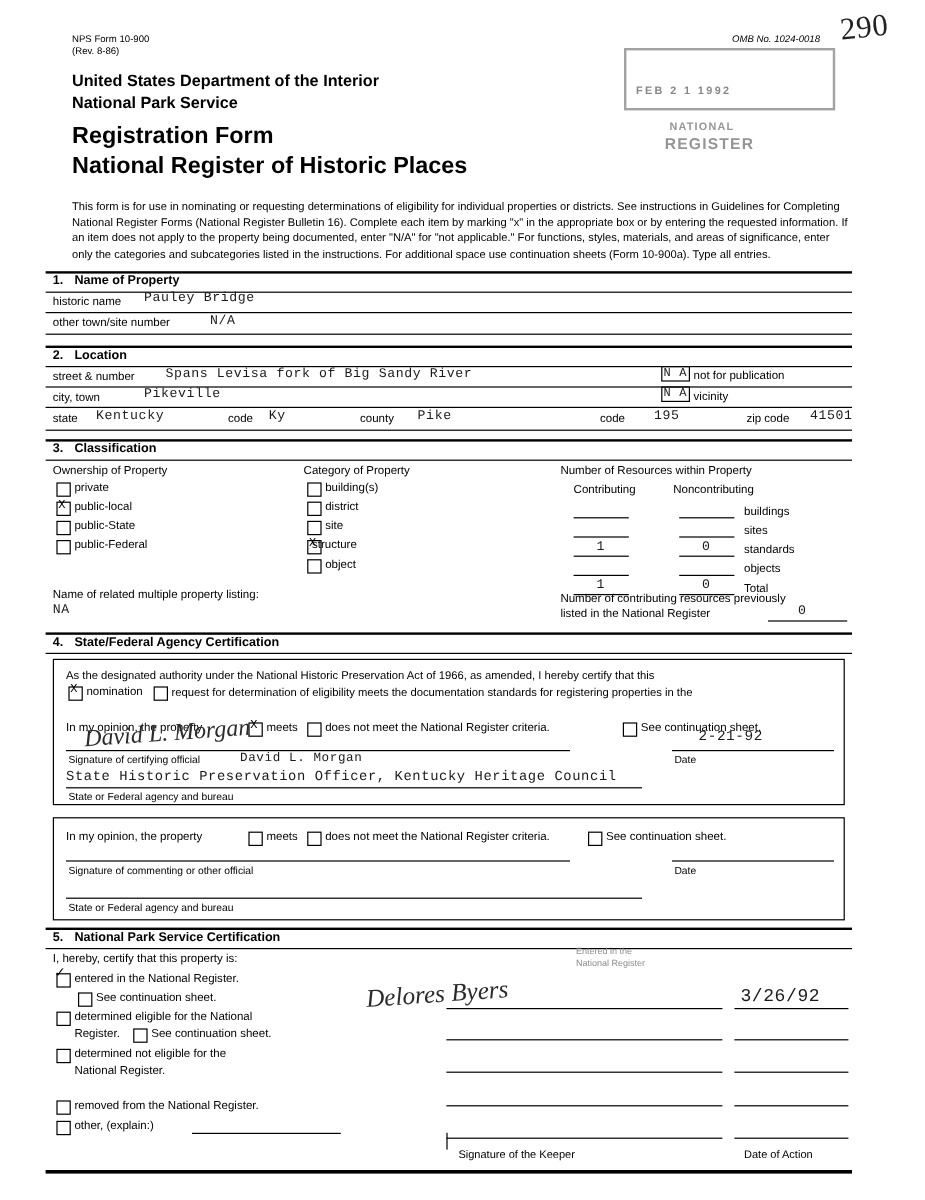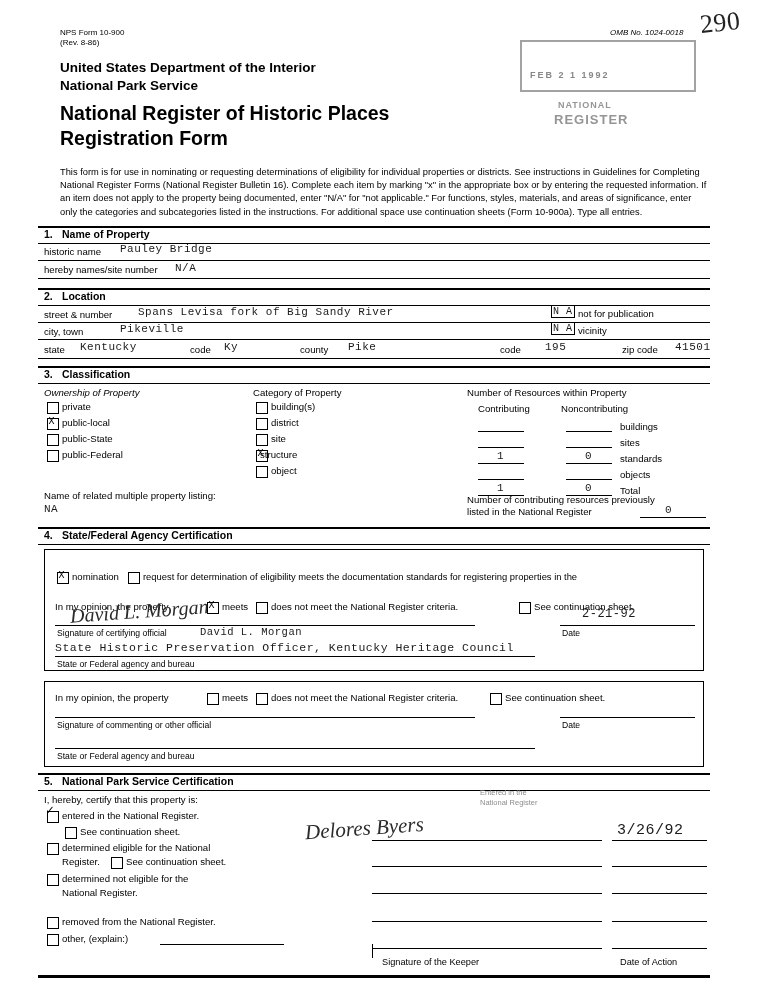--- a/index.html
+++ b/index.html
@@ -115,42 +115,42 @@
   </div>
   <div id="omb">OMB No. 1024-0018</div>
   <div id="penciled-number" class="hand">290</div>
 
   <div id="dept-line">
     <div>United States Department of the Interior</div>
     <div>National Park Service</div>
   </div>
 
   <div id="main-title">
+    <div>Registration Form</div>
     <div>National Register of Historic Places</div>
-    <div>Registration Form</div>
   </div>
 
   <div id="stamp-area">
     <div class="stamp-box"></div>
     <div class="stamp-txt" id="stamp-sub">FEB 2 1 1992</div>
     <div class="stamp-txt" id="stamp-nat">NATIONAL</div>
     <div class="stamp-txt" id="stamp-reg">REGISTER</div>
   </div>
 
   <div id="intro">This form is for use in nominating or requesting determinations of eligibility for individual properties or districts. See instructions in Guidelines for Completing National Register Forms (National Register Bulletin 16). Complete each item by marking "x" in the appropriate box or by entering the requested information. If an item does not apply to the property being documented, enter "N/A" for "not applicable." For functions, styles, materials, and areas of significance, enter only the categories and subcategories listed in the instructions. For additional space use continuation sheets (Form 10-900a). Type all entries.</div>
 
   <div class="sec-bar" style="top:226px;"></div>
   <div class="sec-title" style="left:44px; top:228px;">1.</div>
   <div class="sec-title" style="left:62px; top:228px;">Name of Property</div>
 
   <div class="lbl" style="left:44px; top:246px;">historic name</div>
   <div class="val hand" style="left:120px; top:243px;">Pauley Bridge</div>
   <div class="hr" style="left:38px; top:260px; width:672px;"></div>
 
-  <div class="lbl" style="left:44px; top:264px;">hereby names/site number</div>
+  <div class="lbl" style="left:44px; top:264px;">other town/site number</div>
   <div class="val hand" style="left:175px; top:262px;">N/A</div>
   <div class="hr" style="left:38px; top:278px; width:672px;"></div>
 
   <div class="sec-bar" style="top:288px;"></div>
   <div class="sec-title" style="left:44px; top:290px;">2.</div>
   <div class="sec-title" style="left:62px; top:290px;">Location</div>
 
   <div class="lbl" style="left:44px; top:309px;">street &amp; number</div>
   <div class="val hand" style="left:138px; top:306px;">Spans Levisa fork of Big Sandy River</div>
   <div class="hand" style="position:absolute; left:551px; top:305px; font-size:10px; border:1px solid #000; padding:0 1px;">N A</div>
@@ -172,21 +172,21 @@
   <div class="lbl" style="left:500px; top:344px;">code</div>
   <div class="val hand" style="left:545px; top:341px;">195</div>
   <div class="lbl" style="left:622px; top:344px;">zip code</div>
   <div class="val hand" style="left:675px; top:341px;">41501</div>
   <div class="hr" style="left:38px; top:358px; width:672px;"></div>
 
   <div class="sec-bar" style="top:366px;"></div>
   <div class="sec-title" style="left:44px; top:368px;">3.</div>
   <div class="sec-title" style="left:62px; top:368px;">Classification</div>
 
-  <div class="lbl" style="left:44px; top:387px;font-style:italic;">Ownership of Property</div>
+  <div class="lbl" style="left:44px; top:387px;">Ownership of Property</div>
   <div id="ownership-list">
     <div class="cb" style="left:47px; top:402px;"></div>
     <div class="lbl" style="left:62px; top:401px;">private</div>
 
     <div class="cb" style="left:47px; top:418px;"></div>
     <div class="cbx" style="left:48.5px; top:417px;">X</div>
     <div class="lbl" style="left:62px; top:417px;">public-local</div>
 
     <div class="cb" style="left:47px; top:434px;"></div>
     <div class="lbl" style="left:62px; top:433px;">public-State</div>
@@ -258,20 +258,21 @@
   <div class="lbl" style="left:467px; top:506px;">listed in the National Register</div>
   <div class="blank" style="left:640px; top:517px; width:66px;"></div>
   <div class="val hand" style="left:665px; top:504px;">0</div>
 
   <div class="sec-bar" style="top:527px;"></div>
   <div class="sec-title" style="left:44px; top:529px;">4.</div>
   <div class="sec-title" style="left:62px; top:529px;">State/Federal Agency Certification</div>
 
   <div class="cert-box" style="left:44px; top:549px; width:660px; height:122px;"></div>
 
+  <div class="lbl" style="left:55px; top:557px; width:640px; font-size:9.4px;">As the designated authority under the National Historic Preservation Act of 1966, as amended, I hereby certify that this</div>
 
   <div class="cb" style="left:57px; top:572px;"></div>
   <div class="cbx" style="left:58.5px; top:571px;">X</div>
   <div class="lbl" style="left:72px; top:571px;">nomination</div>
   <div class="cb" style="left:128px; top:572px;"></div>
   <div class="lbl" style="left:143px; top:571px; width:555px; font-size:9.4px;">request for determination of eligibility meets the documentation standards for registering properties in the</div>
 
 
   <div class="lbl" style="left:55px; top:601px;">In my opinion, the property</div>
   <div class="cb" style="left:207px; top:602px;"></div>

